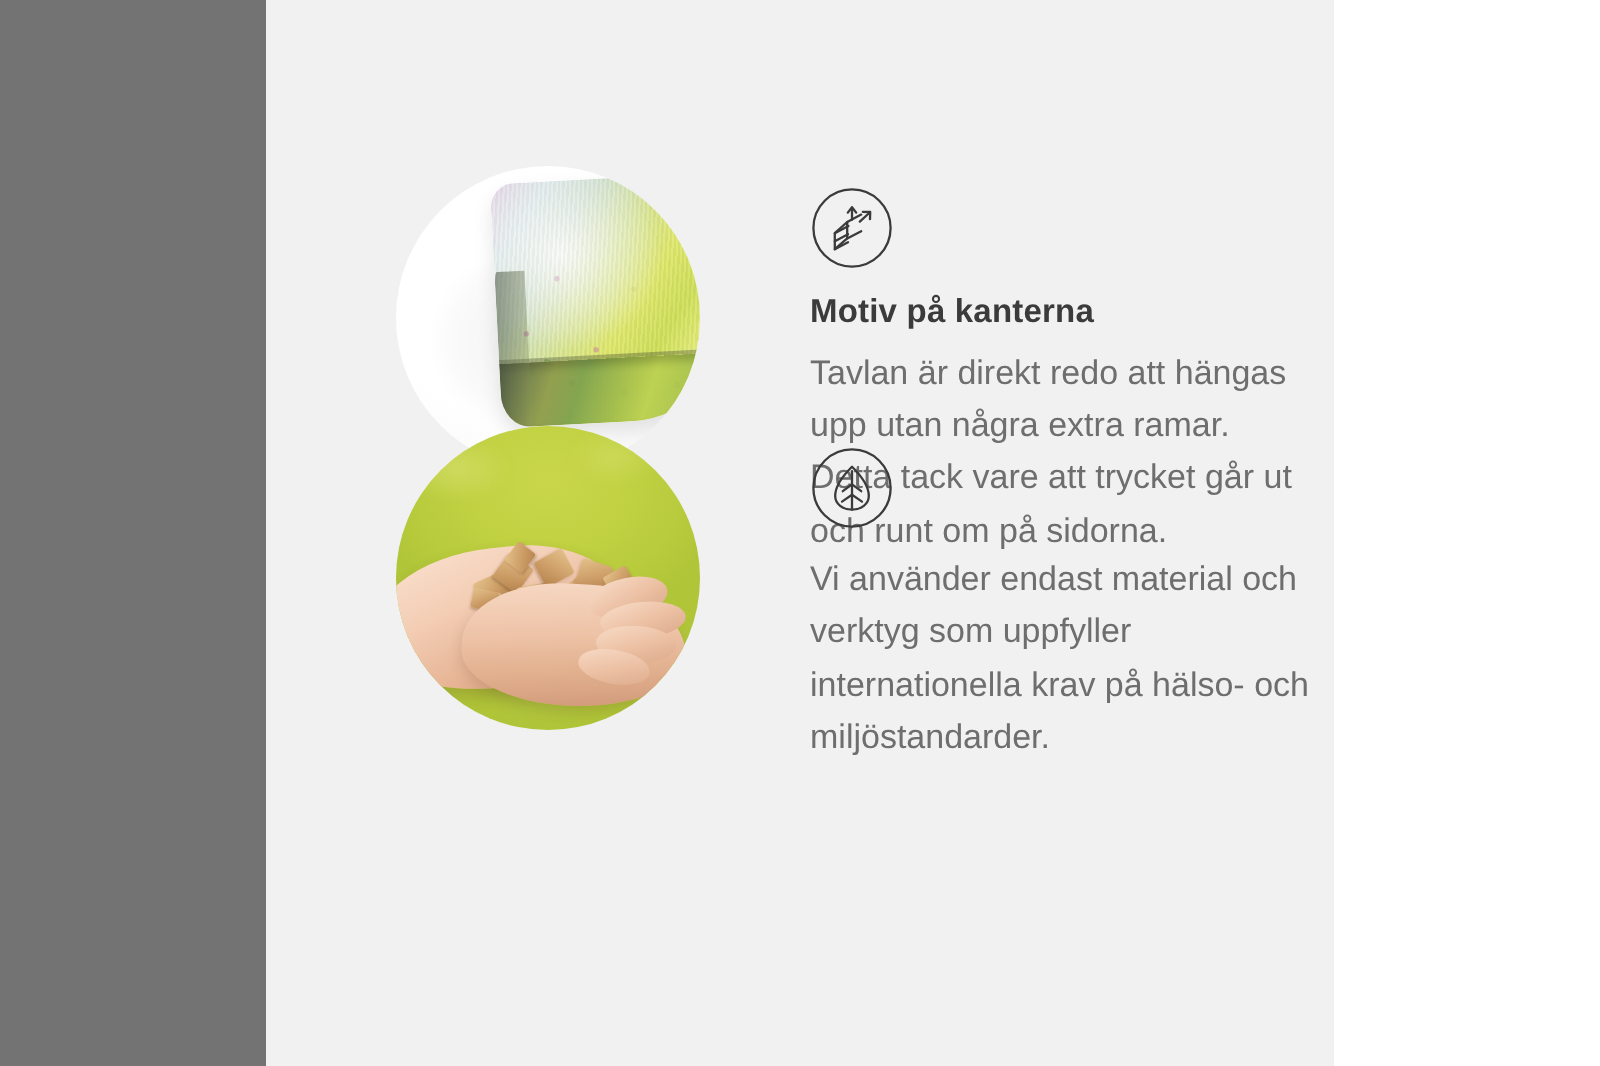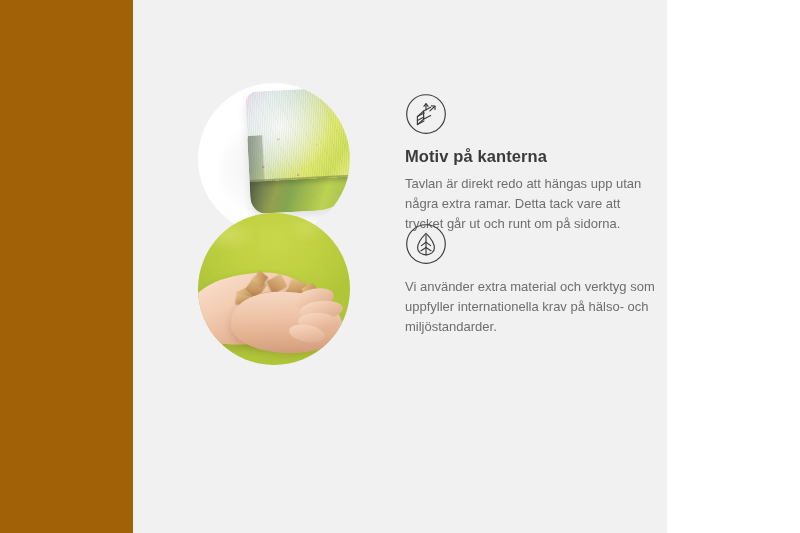--- a/index.html
+++ b/index.html
@@ -11,21 +11,21 @@
     height: 533px;
     background: #ffffff;
     font-family: "Liberation Sans", sans-serif;
     overflow: hidden;
   }
 
   .page {
     position: relative;
     width: 664px;
     height: 533px;
-    background: #a16207;
+    background: #737373;
   }
 
   
   .content-panel {
     position: absolute;
     left: 133px;
     top: 0;
     width: 534px;
     height: 533px;
     background: #f1f1f1;
@@ -250,21 +250,21 @@
   .feature-title {
     margin: 0 0 7px 0;
     font-size: 16.5px;
     font-weight: 700;
     color: #3b3b3b;
     letter-spacing: 0.1px;
     line-height: 1.2;
   }
   .feature-body {
     margin: 0;
-    font-size: 13px;
+    font-size: 17px;
     line-height: 1.55;
     color: #6e6e6e;
     max-width: 252px;
   }
 </style>
 </head>
 <body>
 
 <div class="page">
 
@@ -340,18 +340,18 @@
           <svg width="42" height="42" viewBox="0 0 42 42" fill="none" stroke="#3b3b3b" stroke-width="1.15" stroke-linecap="round" stroke-linejoin="round">
             <circle cx="21" cy="21" r="19.3"></circle>
             <path d="M21 10.4 C26.7 16.0 29.4 21.0 29.4 25.0 C29.4 29.0 25.6 31.8 21 31.8 C16.4 31.8 12.6 29.0 12.6 25.0 C12.6 21.0 15.3 16.0 21 10.4 Z"></path>
             <path d="M21 12.6 L21 31.8"></path>
             <path d="M21 19.2 L16.4 22.6"></path>
             <path d="M21 19.2 L25.6 22.6"></path>
             <path d="M21 24.4 L16.0 27.8"></path>
             <path d="M21 24.4 L26.0 27.8"></path>
           </svg>
         </div>
-        <p class="feature-body">Vi använder extra material och verktyg som uppfyller internationella krav på hälso- och miljöstandarder.</p>
+        <p class="feature-body">Vi använder endast material och verktyg som uppfyller internationella krav på hälso- och miljöstandarder.</p>
       </div>
     </div>
 
   </div>
 </div>
 
 </body></html>

